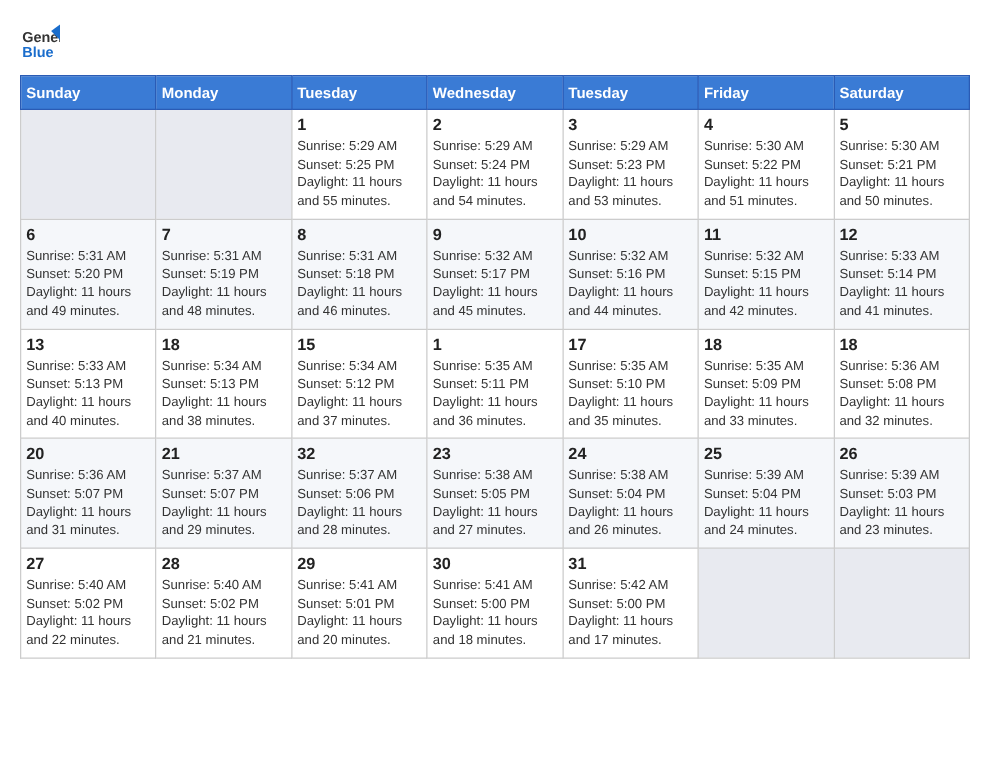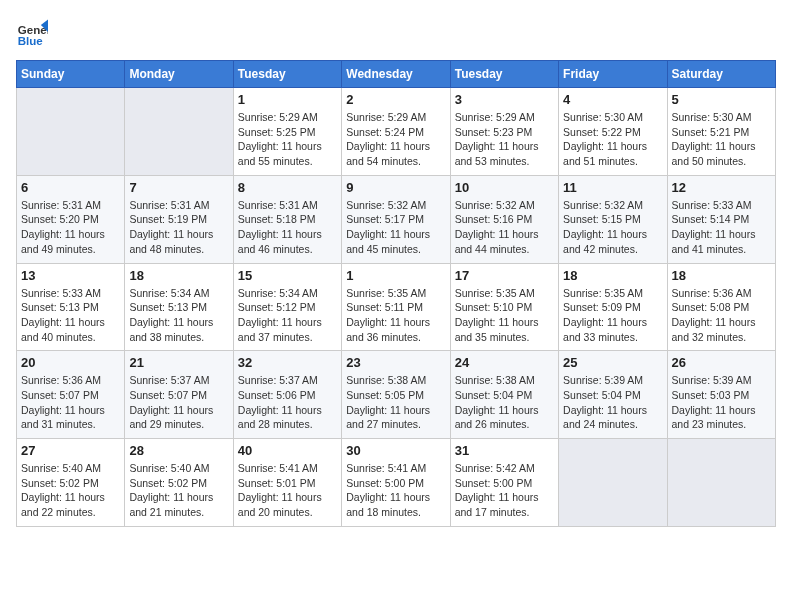--- a/index.html
+++ b/index.html
@@ -234,21 +234,21 @@
       <tr>
         <td>
           <div class="day-num">27</div>
           <div class="day-info">Sunrise: 5:40 AM<br>Sunset: 5:02 PM<br>Daylight: 11 hours and 22 minutes.</div>
         </td>
         <td>
           <div class="day-num">28</div>
           <div class="day-info">Sunrise: 5:40 AM<br>Sunset: 5:02 PM<br>Daylight: 11 hours and 21 minutes.</div>
         </td>
         <td>
-          <div class="day-num">40</div>
+          <div class="day-num">29</div>
           <div class="day-info">Sunrise: 5:41 AM<br>Sunset: 5:01 PM<br>Daylight: 11 hours and 20 minutes.</div>
         </td>
         <td>
           <div class="day-num">30</div>
           <div class="day-info">Sunrise: 5:41 AM<br>Sunset: 5:00 PM<br>Daylight: 11 hours and 18 minutes.</div>
         </td>
         <td>
           <div class="day-num">31</div>
           <div class="day-info">Sunrise: 5:42 AM<br>Sunset: 5:00 PM<br>Daylight: 11 hours and 17 minutes.</div>
         </td>

